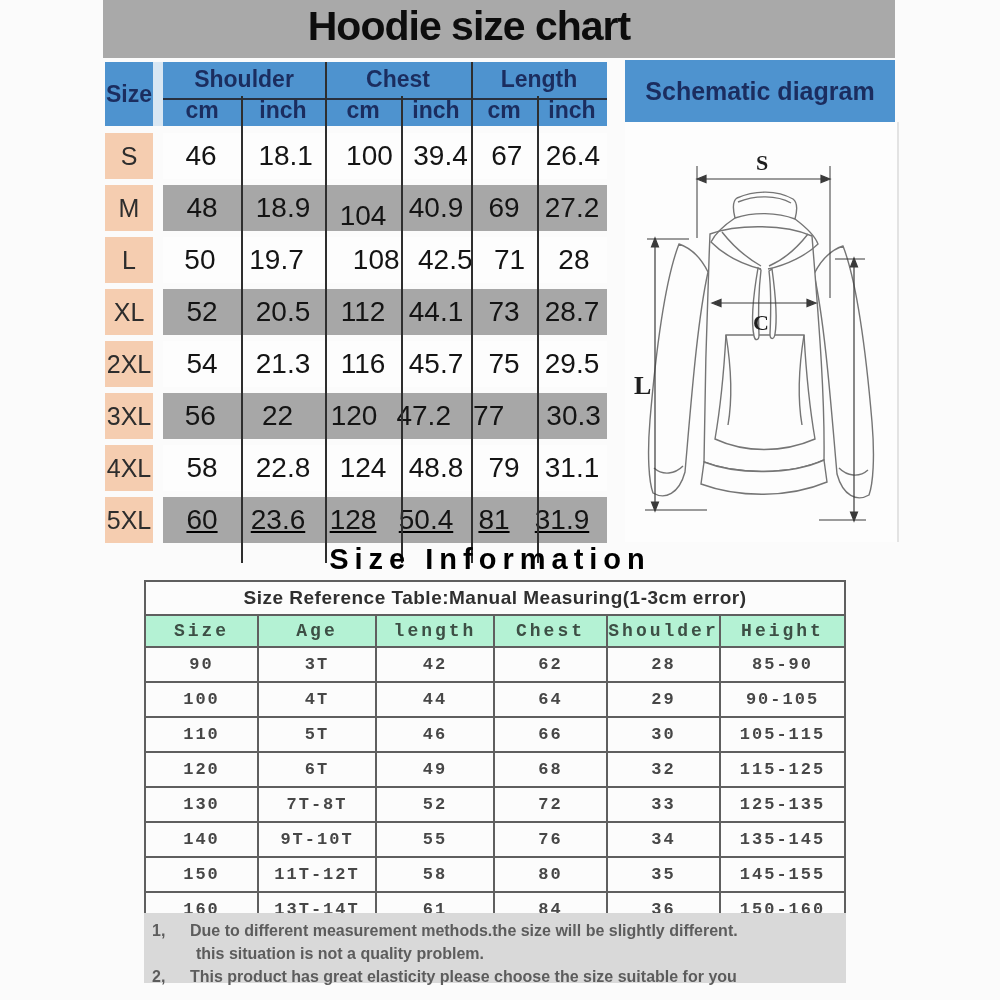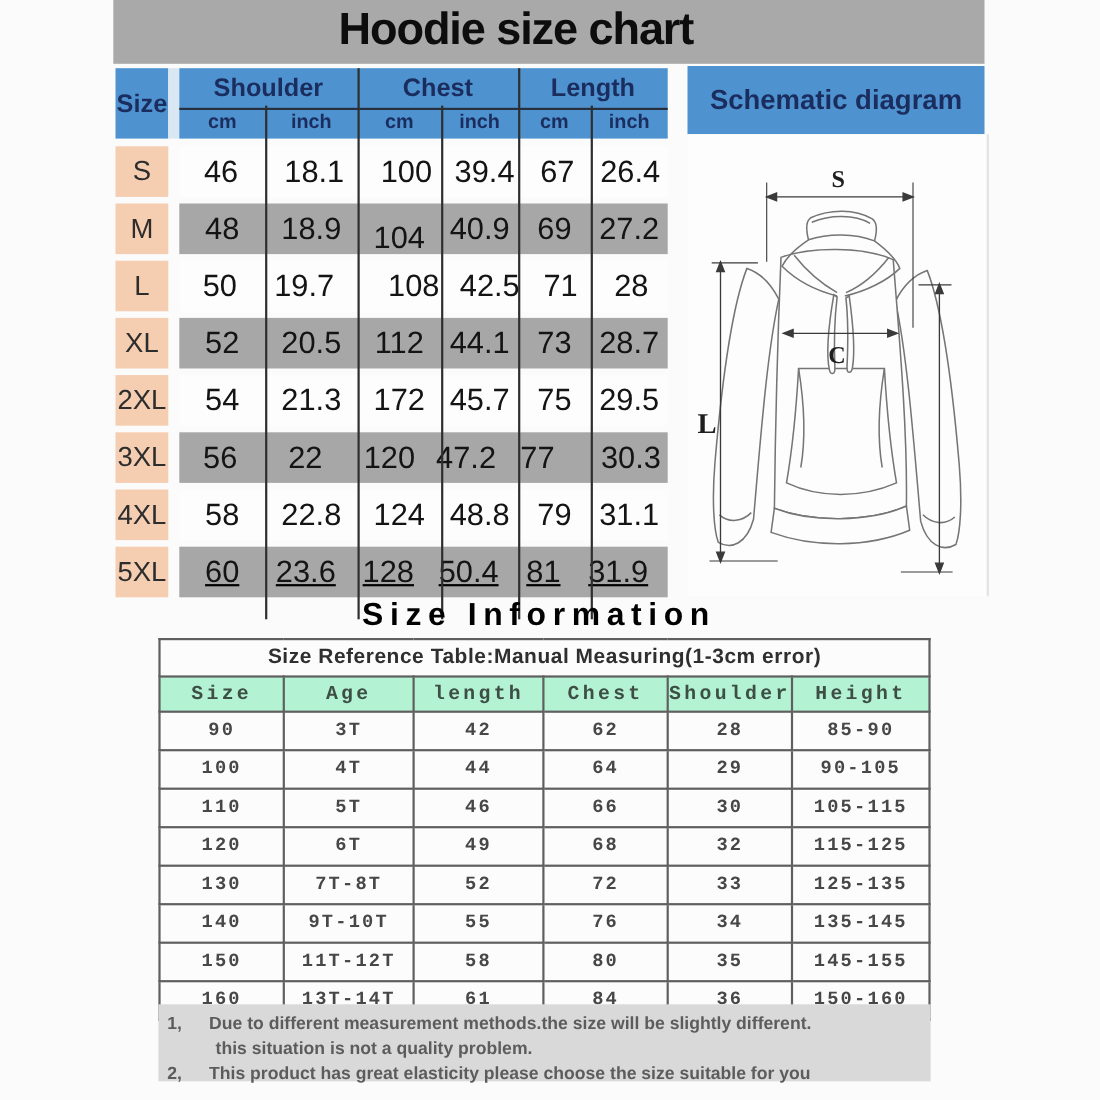--- a/index.html
+++ b/index.html
@@ -22,21 +22,21 @@
     color:var(--navy);font-size:23px;font-weight:bold;display:flex;align-items:center;justify-content:center;}
   .sc-gap{position:absolute;left:48px;top:2px;width:10px;height:64px;background:#d9e7f3;}
   .sc-data{position:absolute;left:58px;top:0;width:444px;height:500px;}
   .sc-header-bg{position:absolute;left:0;top:2px;width:444px;height:64px;background:var(--blue);}
   .sc-groups{display:flex;height:34px;}
   .sc-group{display:flex;align-items:center;justify-content:center;color:var(--navy);
     font-weight:bold;font-size:23px;}
   .sc-hline{position:absolute;left:0;top:36px;width:444px;height:2px;background:#28303f;}
   .sc-units{display:flex;height:28px;}
   .sc-unit{display:flex;align-items:center;justify-content:center;color:var(--navy);
-    font-weight:bold;font-size:18px;}
+    font-weight:bold;font-size:23px;}
   .sc-size-cell{position:absolute;left:0;width:48px;height:46px;background:var(--peach);
     display:flex;align-items:center;justify-content:center;font-size:25px;color:#2d2d2d;font-weight:500;}
   .sc-band{position:absolute;left:0;width:444px;height:46px;display:flex;background:#fdfdfd;}
   .sc-band.gray{background:var(--rowgray);}
   .sc-val{display:flex;align-items:center;justify-content:center;font-size:28px;color:#141414;font-weight:500;}
   .vl{position:absolute;width:2px;background:var(--line);}
 
   
   .schem-head{left:625px;top:60px;width:270px;height:62px;background:var(--blue);
     color:var(--navy);font-size:25px;font-weight:bold;display:flex;align-items:center;justify-content:center;}
@@ -130,21 +130,21 @@
             <div class="sc-val" style="width: 78px;">52</div>
             <div class="sc-val" style="width: 84px;">20.5</div>
             <div class="sc-val" style="width: 76px;">112</div>
             <div class="sc-val" style="width: 70px;">44.1</div>
             <div class="sc-val" style="width: 66px;">73</div>
             <div class="sc-val" style="width: 70px;">28.7</div>
           </div>
           <div class="sc-band" style="top: 281px;">
             <div class="sc-val" style="width: 78px;">54</div>
             <div class="sc-val" style="width: 84px;">21.3</div>
-            <div class="sc-val" style="width: 76px;">172</div>
+            <div class="sc-val" style="width: 76px;">116</div>
             <div class="sc-val" style="width: 70px;">45.7</div>
             <div class="sc-val" style="width: 66px;">75</div>
             <div class="sc-val" style="width: 70px;">29.5</div>
           </div>
           <div class="sc-band gray" style="top: 333px;">
             <div class="sc-val" style="width: 78px;">56</div>
             <div class="sc-val" style="width: 84px;">22</div>
             <div class="sc-val" style="width: 76px;">120</div>
             <div class="sc-val" style="width: 70px;">47.2</div>
             <div class="sc-val" style="width: 66px;">77</div>

